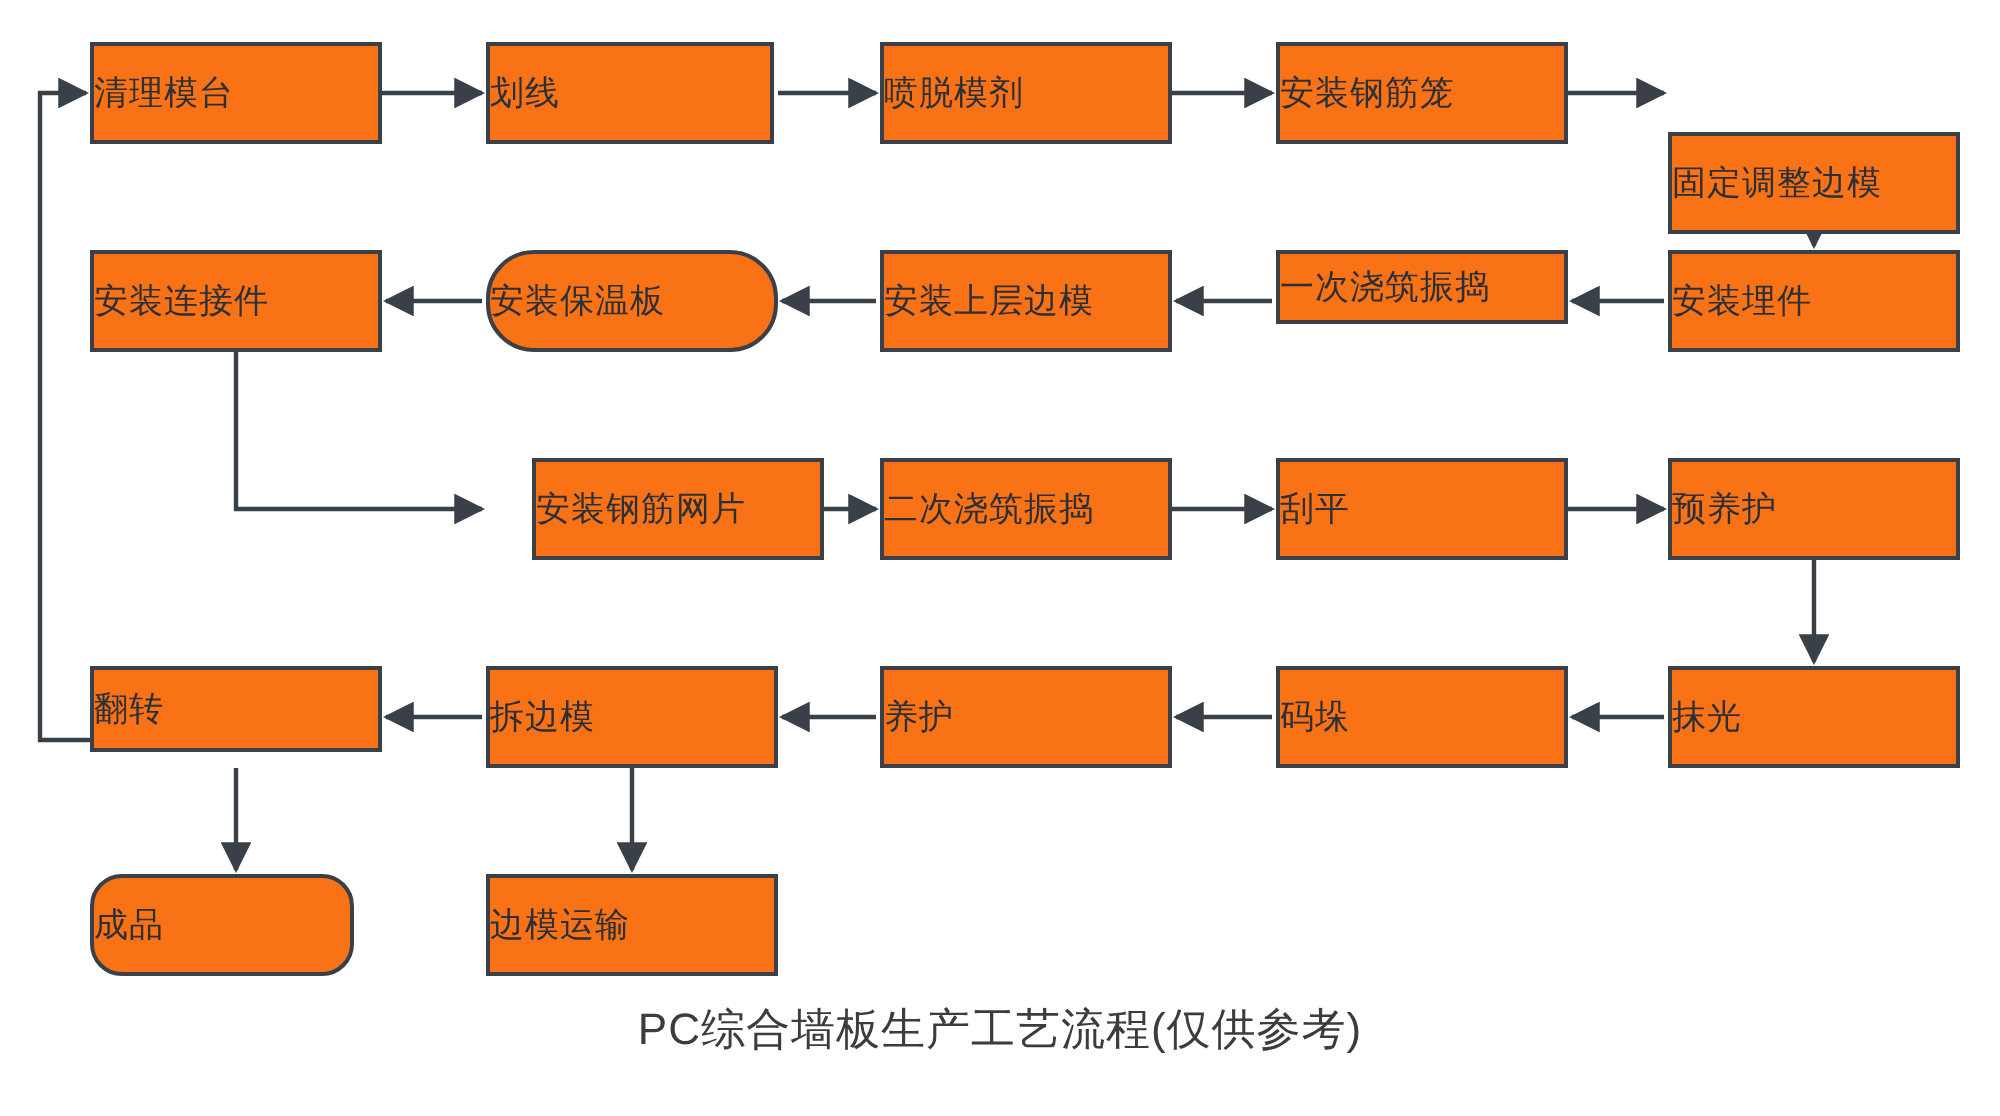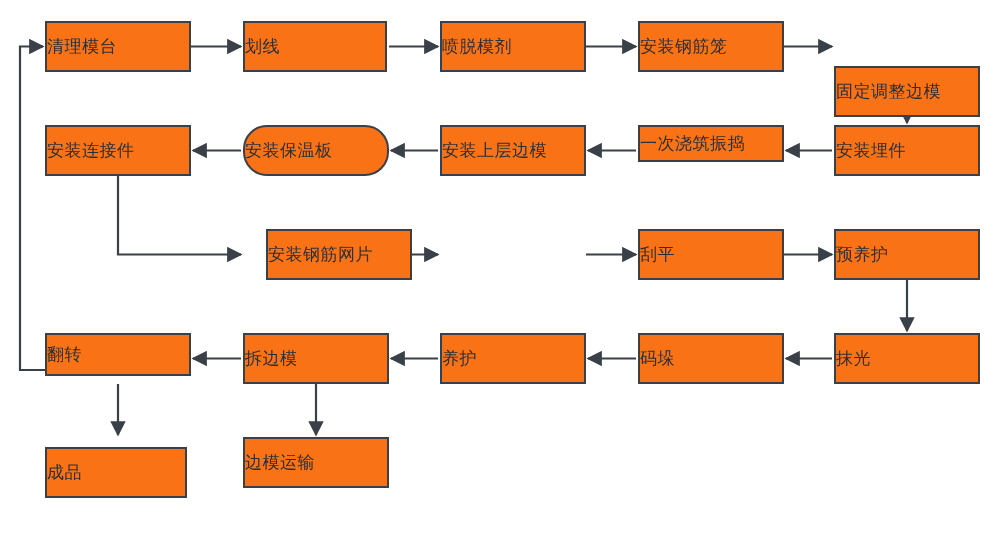--- a/index.html
+++ b/index.html
@@ -129,20 +129,23 @@
   <div class="node" style="left:638px; top:125px; width:146px; height:37px;">
     <span class="node-label">一次浇筑振捣</span>
   </div>
   <div class="node" style="left:834px; top:125px; width:146px; height:51px;">
     <span class="node-label">安装埋件</span>
   </div>
 
   <div class="node" style="left:243px; top:229px; width:146px; height:51px;margin-left:23px;">
     <span class="node-label">安装钢筋网片</span>
   </div>
+  <div class="node" style="left:440px; top:229px; width:146px; height:51px;">
+    <span class="node-label">二次浇筑振捣</span>
+  </div>
   <div class="node" style="left:638px; top:229px; width:146px; height:51px;">
     <span class="node-label">刮平</span>
   </div>
   <div class="node" style="left:834px; top:229px; width:146px; height:51px;font-family:Liberation Serif, serif;">
     <span class="node-label">预养护</span>
   </div>
 
   <div class="node" style="left:45px;  top:333px; width:146px; height:43px;">
     <span class="node-label">翻转</span>
   </div>
@@ -152,21 +155,22 @@
   <div class="node" style="left:440px; top:333px; width:146px; height:51px;">
     <span class="node-label">养护</span>
   </div>
   <div class="node" style="left:638px; top:333px; width:146px; height:51px;">
     <span class="node-label">码垛</span>
   </div>
   <div class="node" style="left:834px; top:333px; width:146px; height:51px;">
     <span class="node-label">抹光</span>
   </div>
 
-  <div class="node" style="left:45px;  top:447px; width:142px; height:51px;">
+  <div class="node" style="left:45px;  top:437px; width:132px; height:51px;border-radius:16px;">
     <span class="node-label">成品</span>
   </div>
   <div class="node" style="left:243px; top:437px; width:146px; height:51px;">
     <span class="node-label">边模运输</span>
   </div>
 
+  <div id="caption">PC综合墙板生产工艺流程(仅供参考)</div>
 
 </div>
 
 </body></html>

